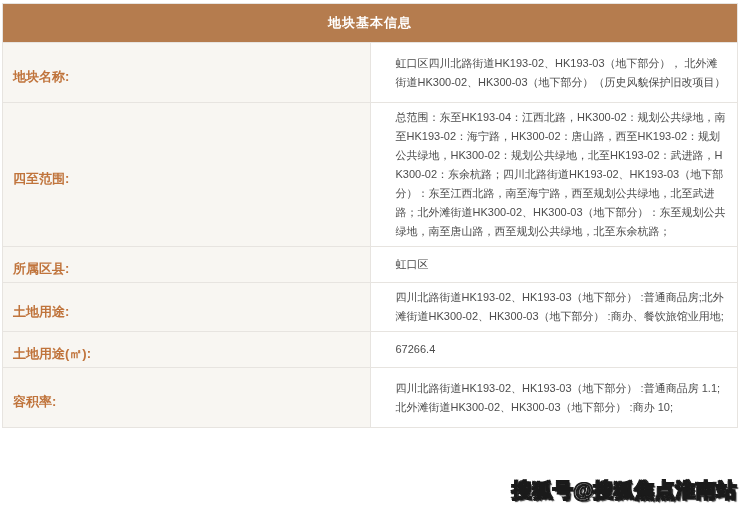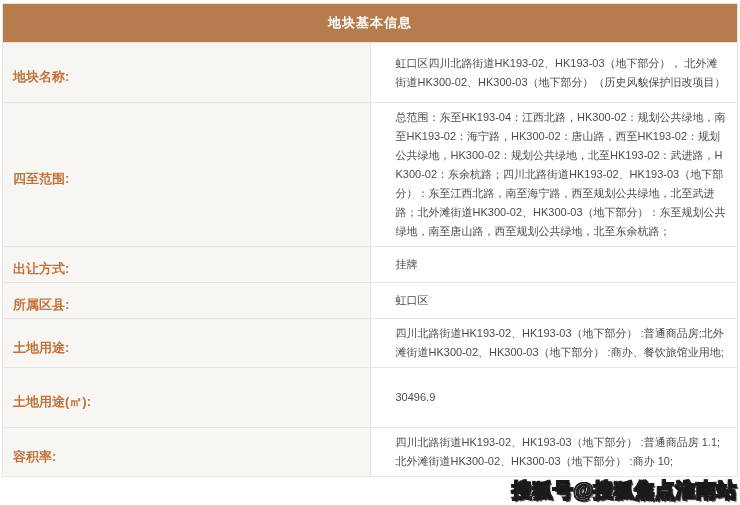--- a/index.html
+++ b/index.html
@@ -101,38 +101,34 @@
     <td class="label-cell">地块名称:</td>
     <td class="value-cell">虹口区四川北路街道HK193-02、HK193-03（地下部分）， 北外滩街道HK300-02、HK300-03（地下部分）（历史风貌保护旧改项目）</td>
   </tr>
 
   <tr>
     <td class="label-cell">四至范围:</td>
     <td class="value-cell">总范围：东至HK193-04：江西北路，HK300-02：规划公共绿地，南至HK193-02：海宁路，HK300-02：唐山路，西至HK193-02：规划公共绿地，HK300-02：规划公共绿地，北至HK193-02：武进路，HK300-02：东余杭路；四川北路街道HK193-02、HK193-03（地下部分）：东至江西北路，南至海宁路，西至规划公共绿地，北至武进路；北外滩街道HK300-02、HK300-03（地下部分）：东至规划公共绿地，南至唐山路，西至规划公共绿地，北至东余杭路；</td>
   </tr>
 
 
-  <tr>
-    <td class="label-cell">出让方式:</td>
-    <td class="value-cell">挂牌</td>
-  </tr>
 
   <tr>
     <td class="label-cell">所属区县:</td>
     <td class="value-cell">虹口区</td>
   </tr>
 
   <tr>
     <td class="label-cell">土地用途:</td>
     <td class="value-cell">四川北路街道HK193-02、HK193-03（地下部分） :普通商品房;北外滩街道HK300-02、HK300-03（地下部分） :商办、餐饮旅馆业用地;</td>
   </tr>
 
   <tr>
     <td class="label-cell">土地用途(㎡):</td>
-    <td class="value-cell">30496.9</td>
+    <td class="value-cell">67266.4</td>
   </tr>
 
   <tr>
     <td class="label-cell">容积率:</td>
     <td class="value-cell">四川北路街道HK193-02、HK193-03（地下部分） :普通商品房 1.1;北外滩街道HK300-02、HK300-03（地下部分） :商办 10;</td>
   </tr>
 
 </tbody>
   </table>
 </div>

